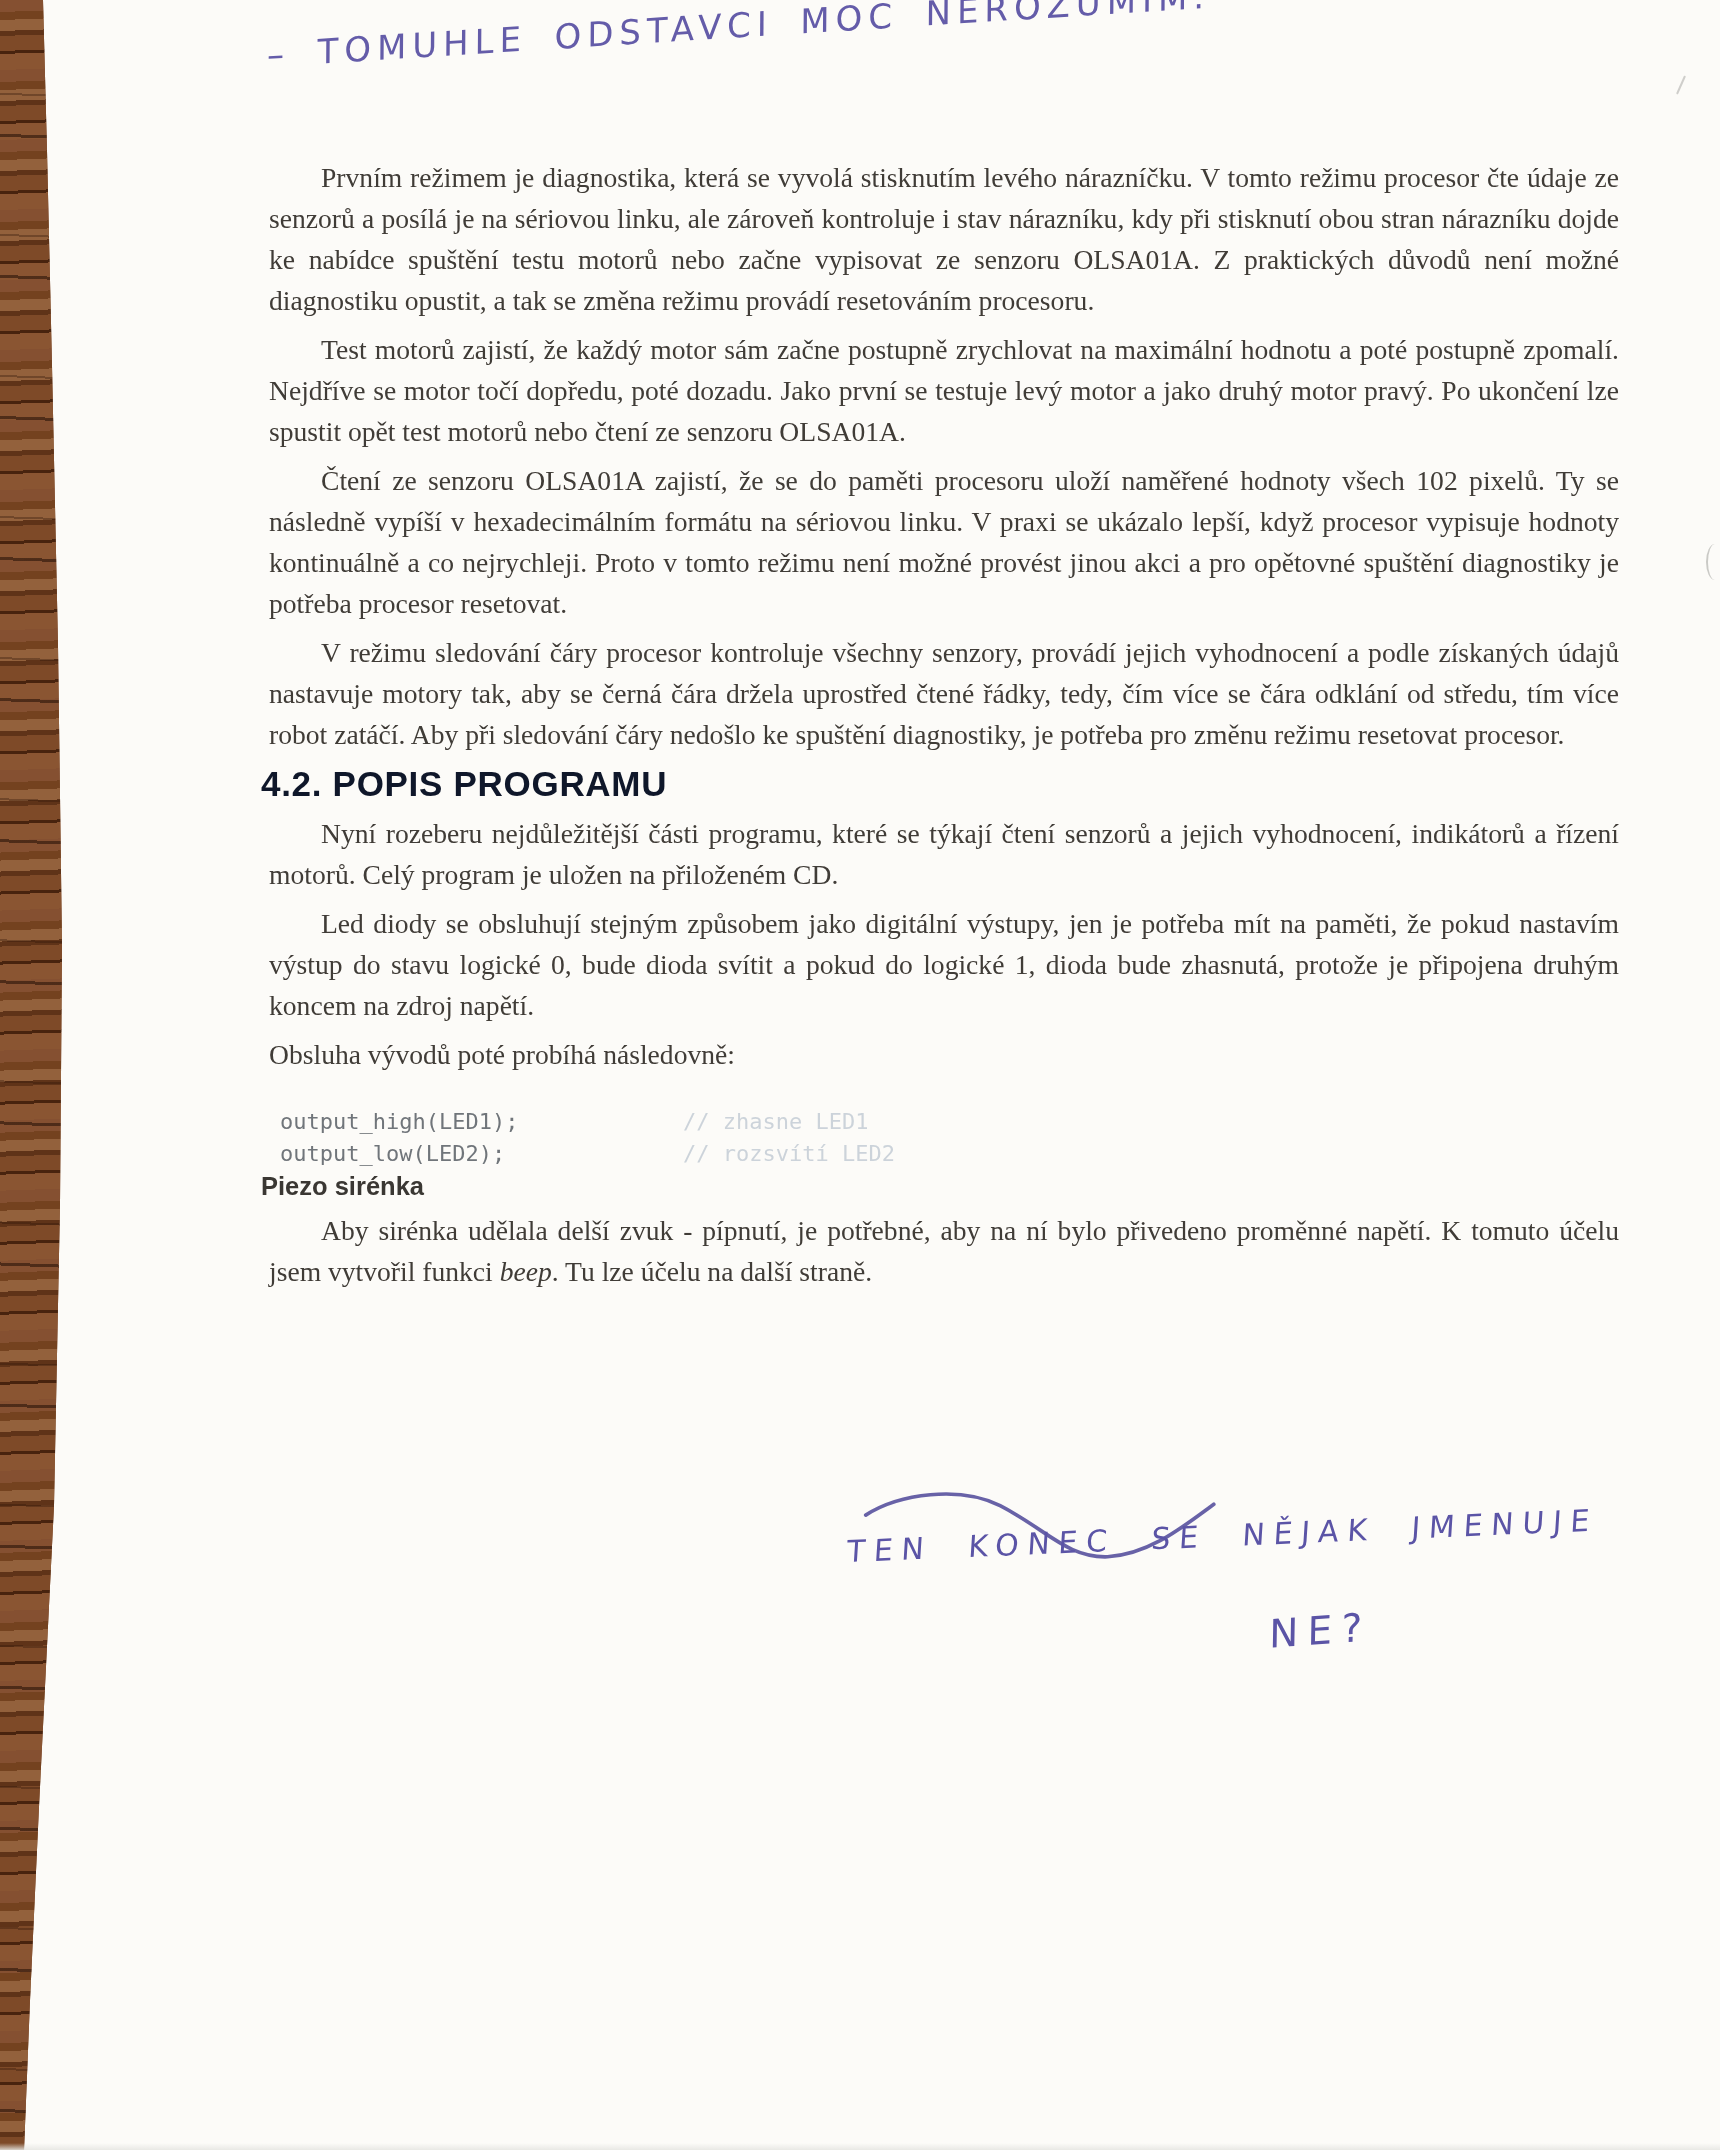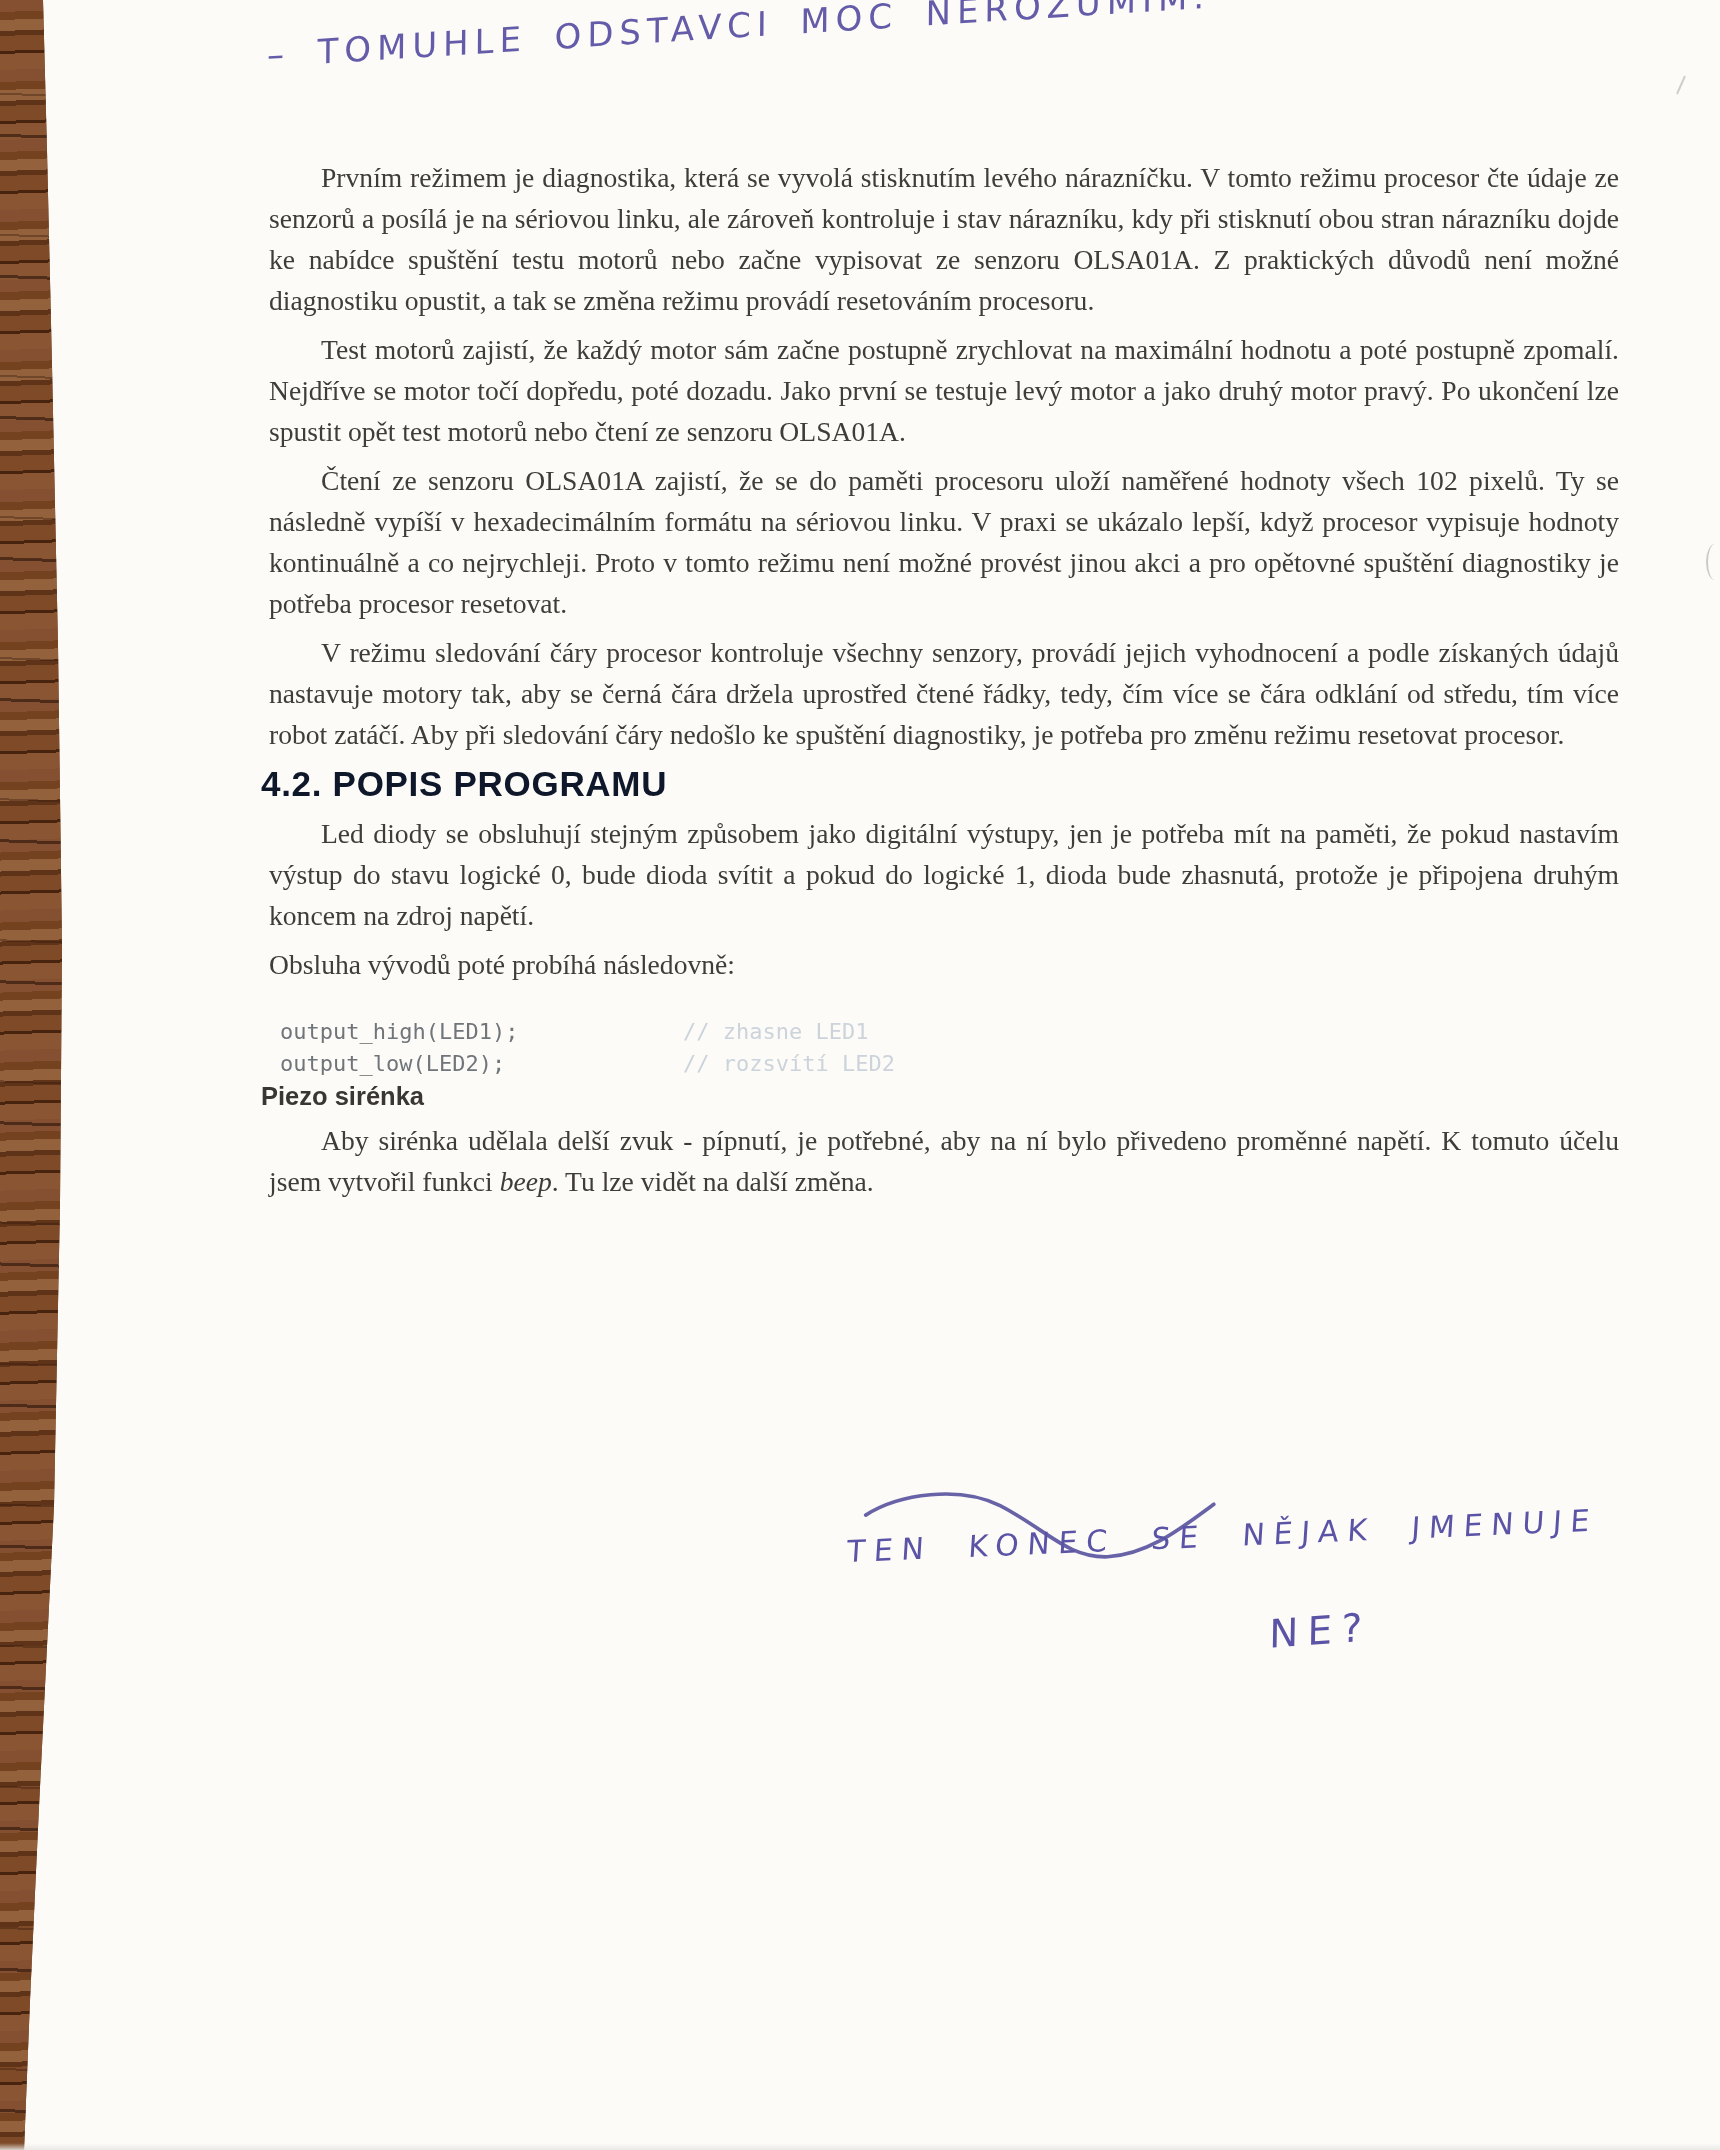--- a/index.html
+++ b/index.html
@@ -115,20 +115,21 @@
     <p class="body">Prvním režimem je diagnostika, která se vyvolá stisknutím levého nárazníčku. V tomto režimu procesor čte údaje ze senzorů a posílá je na sériovou linku, ale zároveň kontroluje i stav nárazníku, kdy při stisknutí obou stran nárazníku dojde ke nabídce spuštění testu motorů nebo začne vypisovat ze senzoru OLSA01A. Z praktických důvodů není možné diagnostiku opustit, a tak se změna režimu provádí resetováním procesoru.</p>
 
     <p class="body mt4">Test motorů zajistí, že každý motor sám začne postupně zrychlovat na maximální hodnotu a poté postupně zpomalí. Nejdříve se motor točí dopředu, poté dozadu. Jako první se testuje levý motor a jako druhý motor pravý. Po ukončení lze spustit opět test motorů nebo čtení ze senzoru OLSA01A.</p>
 
     <p class="body mt16">Čtení ze senzoru OLSA01A zajistí, že se do paměti procesoru uloží naměřené hodnoty všech 102 pixelů. Ty se následně vypíší v hexadecimálním formátu na sériovou linku. V praxi se ukázalo lepší, když procesor vypisuje hodnoty kontinuálně a co nejrychleji. Proto v tomto režimu není možné provést jinou akci a pro opětovné spuštění diagnostiky je potřeba procesor resetovat.</p>
 
     <p class="body mt16">V režimu sledování čáry procesor kontroluje všechny senzory, provádí jejich vyhodnocení a podle získaných údajů nastavuje motory tak, aby se černá čára držela uprostřed čtené řádky, tedy, čím více se čára odklání od středu, tím více robot zatáčí. Aby při sledování čáry nedošlo ke spuštění diagnostiky, je potřeba pro změnu režimu resetovat procesor.</p>
 
     <h1 class="h42 mt34">4.2. POPIS PROGRAMU</h1>
 
+    <p class="body mt62">Nyní rozeberu nejdůležitější části programu, které se týkají čtení senzorů a jejich vyhodnocení, indikátorů a řízení motorů. Celý program je uložen na přiloženém CD.</p>
 
 
 
 
     <p class="body mt56"><span>Led diody se obsluhují stejným způsobem jako digitální výstupy, jen je potřeba mít na paměti, že pokud nastavím výstup do stavu logické 0, bude dioda svítit a pokud do logické 1, dioda bude zhasnutá, protože je připojena druhým </span><span>koncem na zdroj napětí.</span></p>
 
     <p class="mt44">Obsluha vývodů poté probíhá následovně:</p>
 
     <div class="code mt46">
       <div class="code-line">
@@ -136,21 +137,21 @@
         <span class="code-comment">// zhasne  LED1</span>
       </div>
       <div class="code-line">
         <span class="code-src">output_low(LED2);</span>
         <span class="code-comment">// rozsvítí LED2</span>
       </div>
     </div>
 
     <h3 class="sub mt90">Piezo sirénka</h3>
 
-    <p class="body mt66"><span>Aby sirénka udělala delší zvuk - pípnutí, je potřebné, aby na ní bylo přivedeno proměnné napětí. K tomuto účelu jsem vytvořil funkci </span><em class="fn">beep</em><span>. Tu lze vidět na další změna.</span></p>
+    <p class="body mt66"><span>Aby sirénka udělala delší zvuk - pípnutí, je potřebné, aby na ní bylo přivedeno proměnné napětí. K tomuto účelu jsem vytvořil funkci </span><em class="fn">beep</em><span>. Tu lze účelu na další straně.</span></p>
 
   </div>
 
   <svg class="squiggle" width="383" height="101" viewBox="0 0 570 150">
     <path d="M 10,58 C 60,26 150,14 210,44 C 280,80 310,122 370,120
              C 432,117 484,74 528,42" fill="none" stroke="#4d4799" stroke-width="5.5" stroke-linecap="round" opacity="0.85"></path>
   </svg>
 
   <div class="side-note ink">TEN KONEC SE NĚJAK JMENUJE</div>
   <div class="side-note-q ink">NE?</div>

